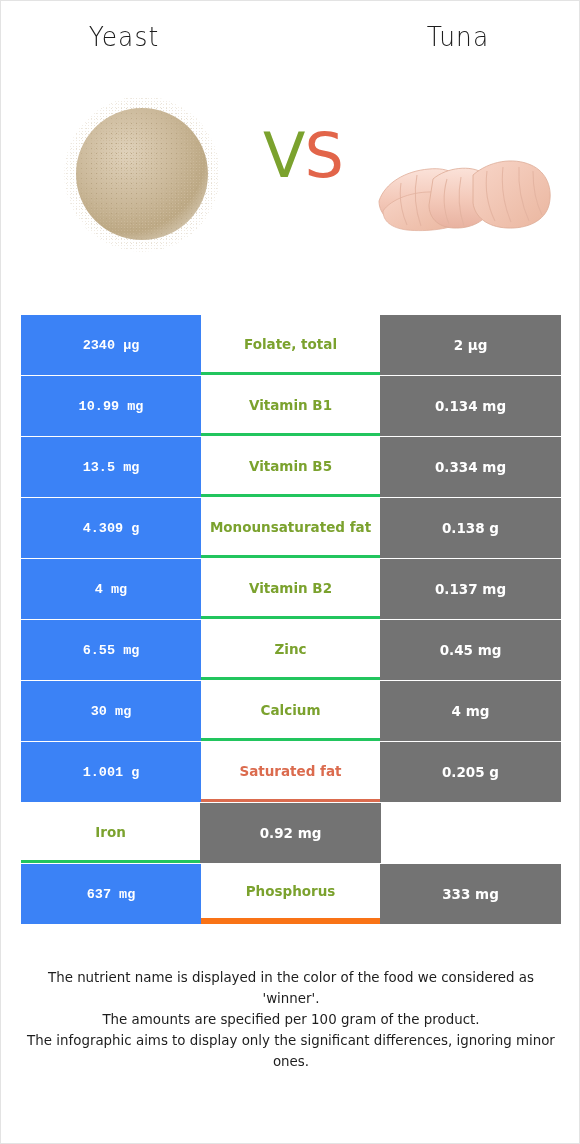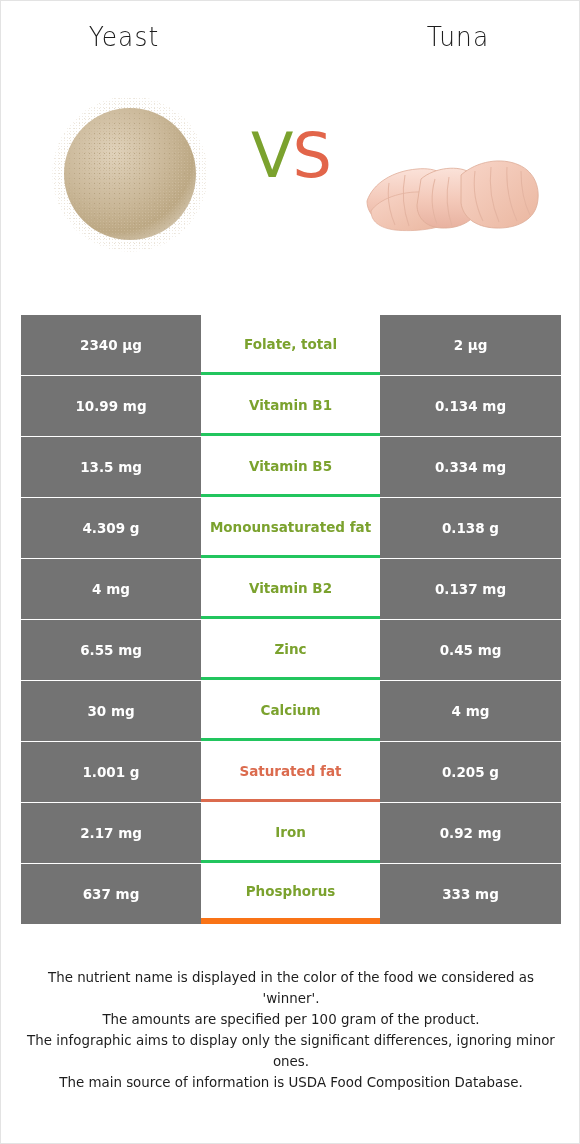--- a/index.html
+++ b/index.html
@@ -33,20 +33,21 @@
     white-space: nowrap;
     transform: scaleX(0.92);
   }
   .food-title.left  { left: 0; width: 246px; text-align: center; }
   .food-title.right { left: 334px; width: 246px; text-align: center; }
 
   
   .hero {
     position: relative;
     height: 196px;
+    margin-left: 12px;
   }
   .hero-img {
     position: absolute;
     top: 0;
     width: 210px;
     height: 190px;
   }
   .hero-img.left  { left: 24px; }
   .hero-img.right { left: 348px; }
 
@@ -117,22 +118,23 @@
     display: flex;
     align-items: center;
     justify-content: center;
     font-family: "DejaVu Sans", "Liberation Sans", sans-serif;
     font-size: 13.5px;
     font-weight: 600;
     box-sizing: border-box;
   }
   .cell.left {
     width: 180px;
-    background: #737373;
+    background: #3b82f6;
     color: #ffffff;
+    font-family: Liberation Mono, monospace;
   }
   .cell.mid {
     width: 179px;
     background: #ffffff;
     color: #7BA22E;
   }
   .cell.mid.tuna-win { color: #DB6B4E; }
   .cell.right {
     width: 181px;
     background: #737373;
@@ -258,33 +260,31 @@
     <div class="cell right">4 mg</div>
   </div>
 
   <div class="row">
     <div class="cell left">1.001 g</div>
     <div class="cell mid tuna-win">Saturated fat</div>
     <div class="cell right">0.205 g</div>
   </div>
 
   <div class="row">
-    <div class="cell left">2.17 mg</div>
     <div class="cell mid">Iron</div>
     <div class="cell right">0.92 mg</div>
   </div>
 
   <div class="row">
     <div class="cell left">637 mg</div>
     <div class="cell mid">Phosphorus</div>
     <div class="cell right">333 mg</div>
   </div>
 
 </div>
 
 <div class="footnote">
   <p>The nutrient name is displayed in the color of the food we considered as</p>
   <p>'winner'.</p>
   <p>The amounts are specified per 100 gram of the product.</p>
   <p>The infographic aims to display only the significant differences, ignoring minor</p>
   <p>ones.</p>
-  <p>The main source of information is USDA Food Composition Database.</p>
 </div>
 
 </body></html>

